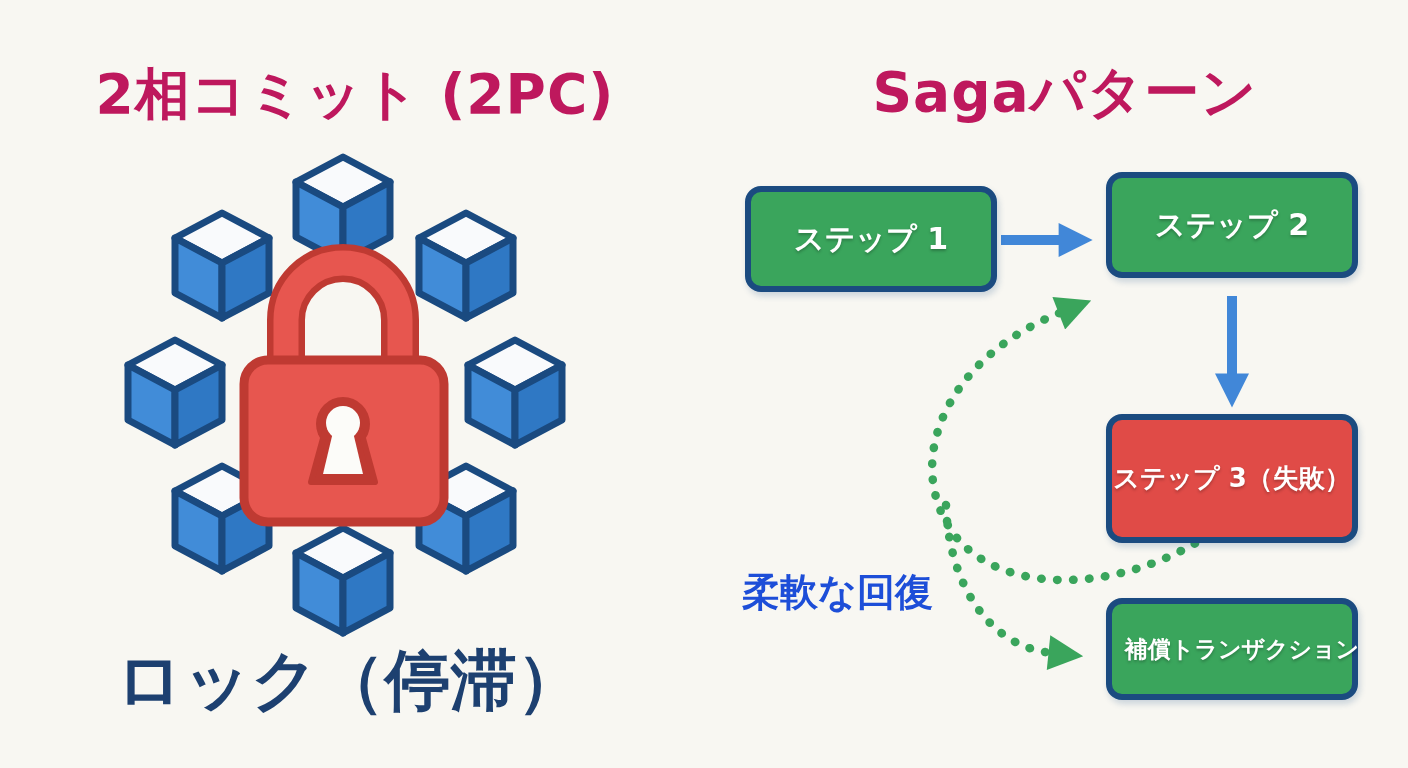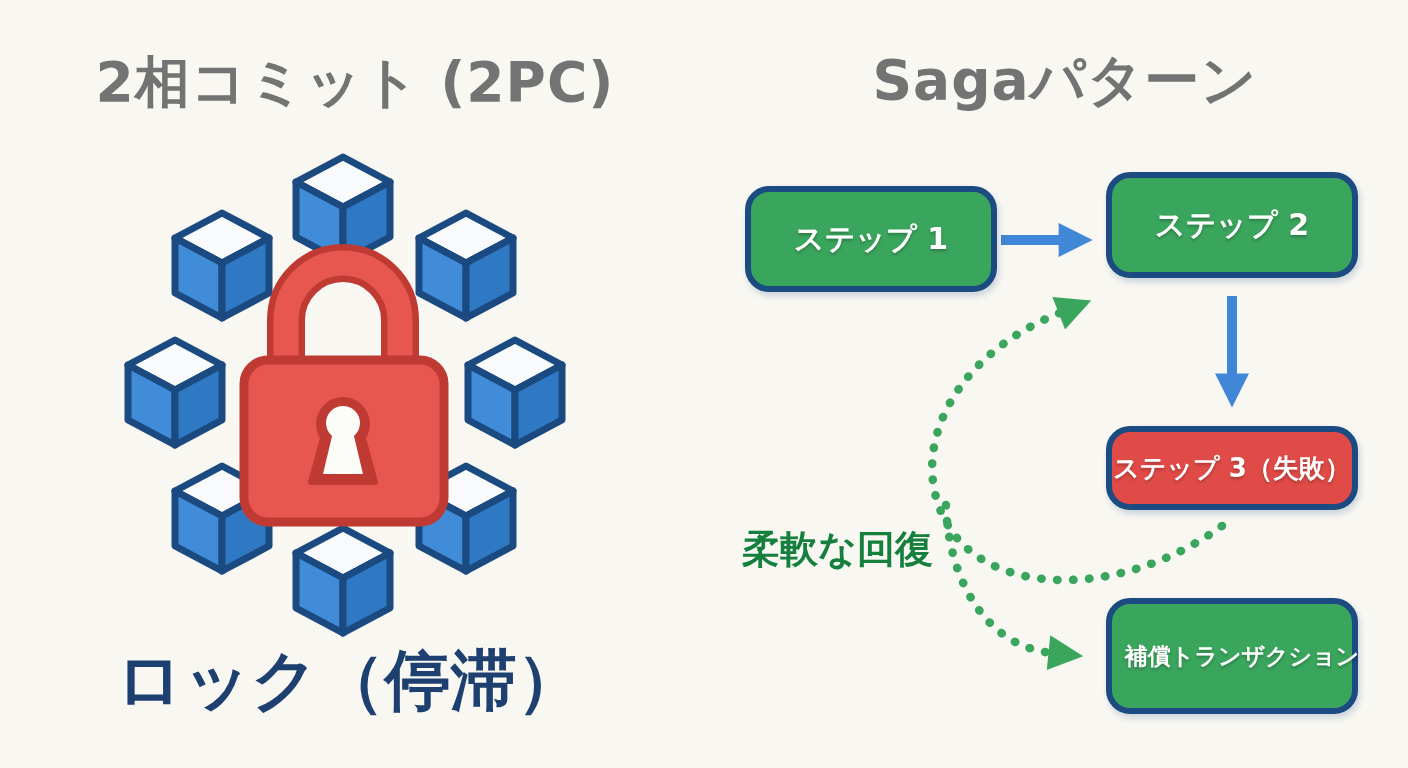--- a/index.html
+++ b/index.html
@@ -5,45 +5,47 @@
   html,body{margin:0;padding:0;background:#e8e8e8;}
   .stage{
     position:relative;
     width:1408px;height:768px;
     background:#f8f7f2;
     overflow:hidden;
     font-family:"DejaVu Sans","Liberation Sans",sans-serif;
   }
   .abs{position:absolute;}
   .panel-title{
-    color:#737373;
+    color:#be185d;
     font-size:55px;
     font-weight:800;
     text-align:center;
     letter-spacing:1px;
     line-height:1.1;
     white-space:nowrap;
+    margin-top:12px;
   }
   .caption{
     color:#1d4070;
     font-size:66px;
     font-weight:800;
     text-align:center;
     white-space:nowrap;
   }
   .recovery-label{
-    color:#15803d;
+    color:#1d4ed8;
     font-size:38px;
     font-weight:800;
     white-space:nowrap;
+    margin-top:43px;
   }
   .node{
     box-sizing:border-box;
     border:6px solid #1b4b80;
-    border-radius:24px;
+    border-radius:16px;
     display:flex;
     align-items:center;
     justify-content:center;
     color:#ffffff;
     font-weight:800;
     text-align:center;
     box-shadow:2px 4px 6px rgba(27,75,128,0.20);
     text-shadow:0 2px 3px rgba(0,0,0,0.25);
     white-space:nowrap;
   }
@@ -103,22 +105,22 @@
   <div class="abs caption" style="left:116px;top:636px;width:460px;">ロック（停滞）</div>
 
   <div class="abs panel-title" style="left:855px;top:50px;width:420px;">Sagaパターン</div>
 
   <div class="abs node green" style="left:745px;top:186px;width:252px;height:106px;font-size:30px;">
     <span>ステップ 1</span>
   </div>
   <div class="abs node green" style="left:1106px;top:172px;width:252px;height:106px;font-size:30px;">
     <span>ステップ 2</span>
   </div>
-  <div class="abs node red" style="left:1106px;top:414px;width:252px;height:84px;font-size:26px;margin-top:12px;">
+  <div class="abs node red" style="left:1106px;top:414px;width:252px;height:129px;font-size:26px;">
     <span>ステップ 3（失敗）</span>
   </div>
-  <div class="abs node green" style="left:1106px;top:598px;width:252px;height:116px;font-size:23px;padding-left:20px;">
+  <div class="abs node green" style="left:1106px;top:598px;width:252px;height:102px;font-size:23px;padding-left:20px;">
     <span>補償トランザクション</span>
   </div>
 
   <div class="abs recovery-label" style="left:742px;top:524px;">柔軟な回復</div>
 
 </div>
 
 </body></html>

